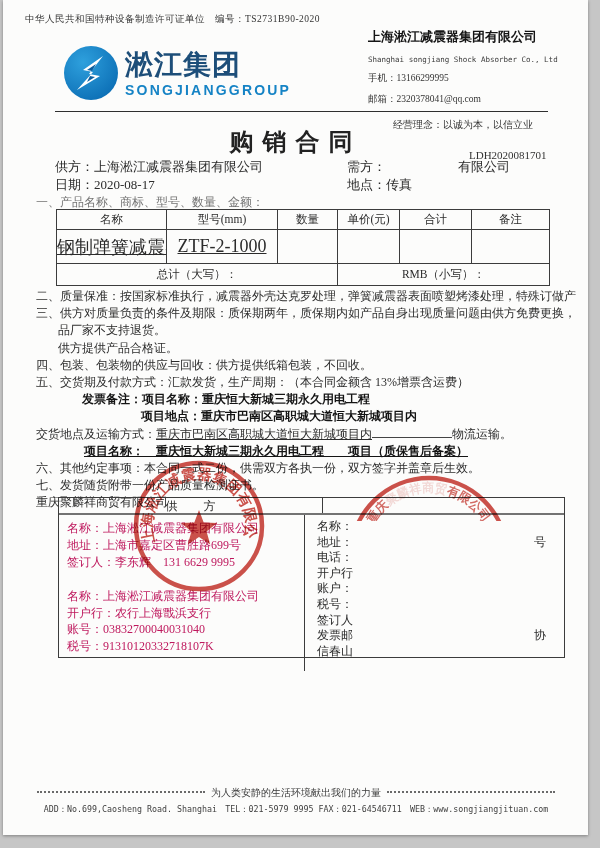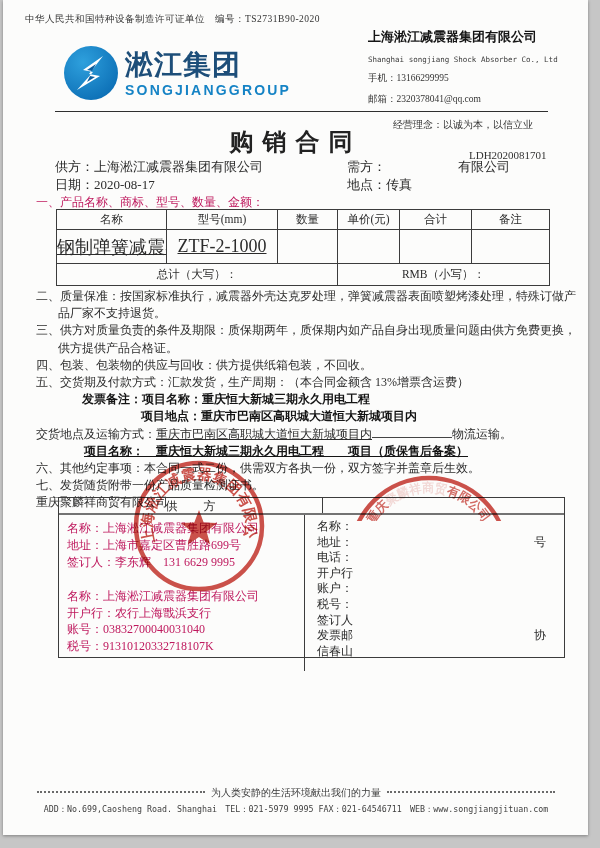--- a/index.html
+++ b/index.html
@@ -29,21 +29,21 @@
   .hrule{position:absolute;left:52px;top:111px;width:493px;height:1px;background:#2f2f2f;}
   .motto{position:absolute;right:55px;top:118px;font-size:10px;color:#333;}
   .doc-title{position:absolute;left:0;top:126px;width:100%;text-align:center;font-size:24px;font-weight:600;color:#222;letter-spacing:9px;}
   .contract-no{position:absolute;left:466px;top:149px;font-size:11px;color:#333;}
   
   .parties{position:absolute;left:52px;top:158px;width:500px;font-size:13px;color:#2b2b2b;}
   .parties .prow{display:flex;line-height:17.5px;}
   .parties .pleft{width:292px;white-space:nowrap;}
   .parties .pright{flex:1;white-space:nowrap;}
   .buyer-val{margin-left:72px;}
-  .sec1{position:absolute;left:33px;top:194px;font-size:12px;color:#be185d;white-space:nowrap;}
+  .sec1{position:absolute;left:33px;top:194px;font-size:12px;color:#737373;white-space:nowrap;}
   
   table.product{position:absolute;left:53px;top:209px;width:493px;border-collapse:collapse;table-layout:fixed;}
   table.product td{border:1px solid #3c3c3c;text-align:center;font-size:11.5px;color:#2b2b2b;padding:0;white-space:nowrap;overflow:hidden;}
   table.product tr.hd td{height:19px;margin-top:40px;}
   table.product tr.dt td{height:33px;font-size:18px;text-decoration:underline;}
   table.product tr.tt td{height:21px;}
   
   .terms{position:absolute;left:33px;top:288px;width:545px;font-size:12px;color:#2c2c2c;}
   .terms .ln{line-height:17.2px;white-space:nowrap;}
   .ind1{padding-left:22px;}
@@ -157,22 +157,22 @@
     </tr>
     <tr class="tt">
       <td colspan="3">总计（大写）：</td>
       <td colspan="3">RMB（小写）：</td>
     </tr>
   </tbody>
     </table>
 
   <div class="terms">
     <div class="ln">二、质量保准：按国家标准执行，减震器外壳达克罗处理，弹簧减震器表面喷塑烤漆处理，特殊订做产</div>
+    <div class="ln">三、供方对质量负责的条件及期限：质保期两年，质保期内如产品自身出现质量问题由供方免费更换，</div>
     <div class="ln ind1">品厂家不支持退货。</div>
-    <div class="ln">三、供方对质量负责的条件及期限：质保期两年，质保期内如产品自身出现质量问题由供方免费更换，</div>
     <div class="ln ind1">供方提供产品合格证。</div>
     <div class="ln">四、包装、包装物的供应与回收：供方提供纸箱包装，不回收。</div>
     <div class="ln">五、交货期及付款方式：汇款发货，生产周期：（本合同金额含 13%增票含运费）</div>
     <div class="ln inv b">发票备注：项目名称：重庆恒大新城三期永久用电工程</div>
     <div class="ln loc b">项目地点：重庆市巴南区高职城大道恒大新城项目内</div>
     <div class="ln">
       <span>交货地点及运输方式：</span><span class="uline">重庆市巴南区高职城大道恒大新城项目内</span><span class="fill-line"></span><span>物流运输。</span>
     </div>
     <div class="ln proj b">项目名称：　重庆恒大新城三期永久用电工程　　项目（质保售后备案）</div>
     <div class="ln">六、其他约定事项：本合同一式二份，供需双方各执一份，双方签字并盖章后生效。</div>

